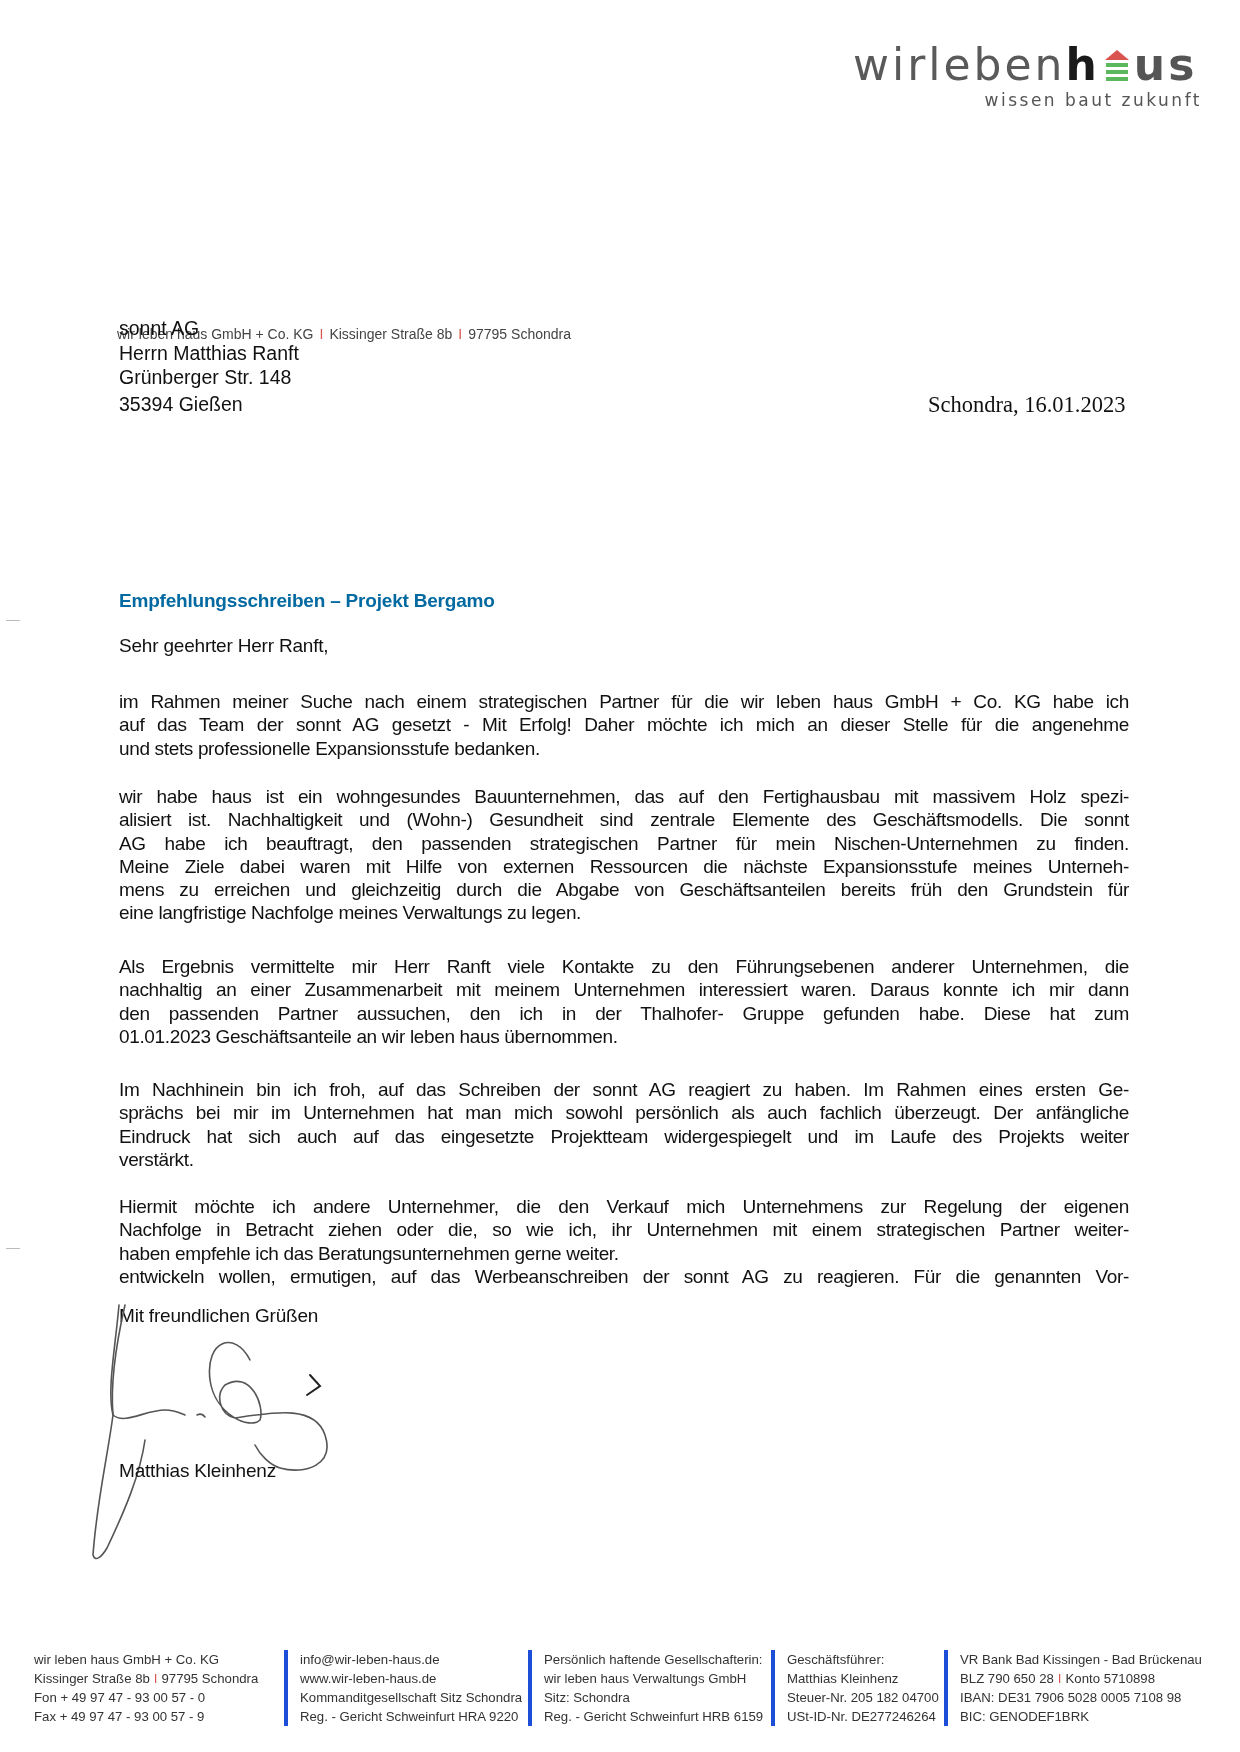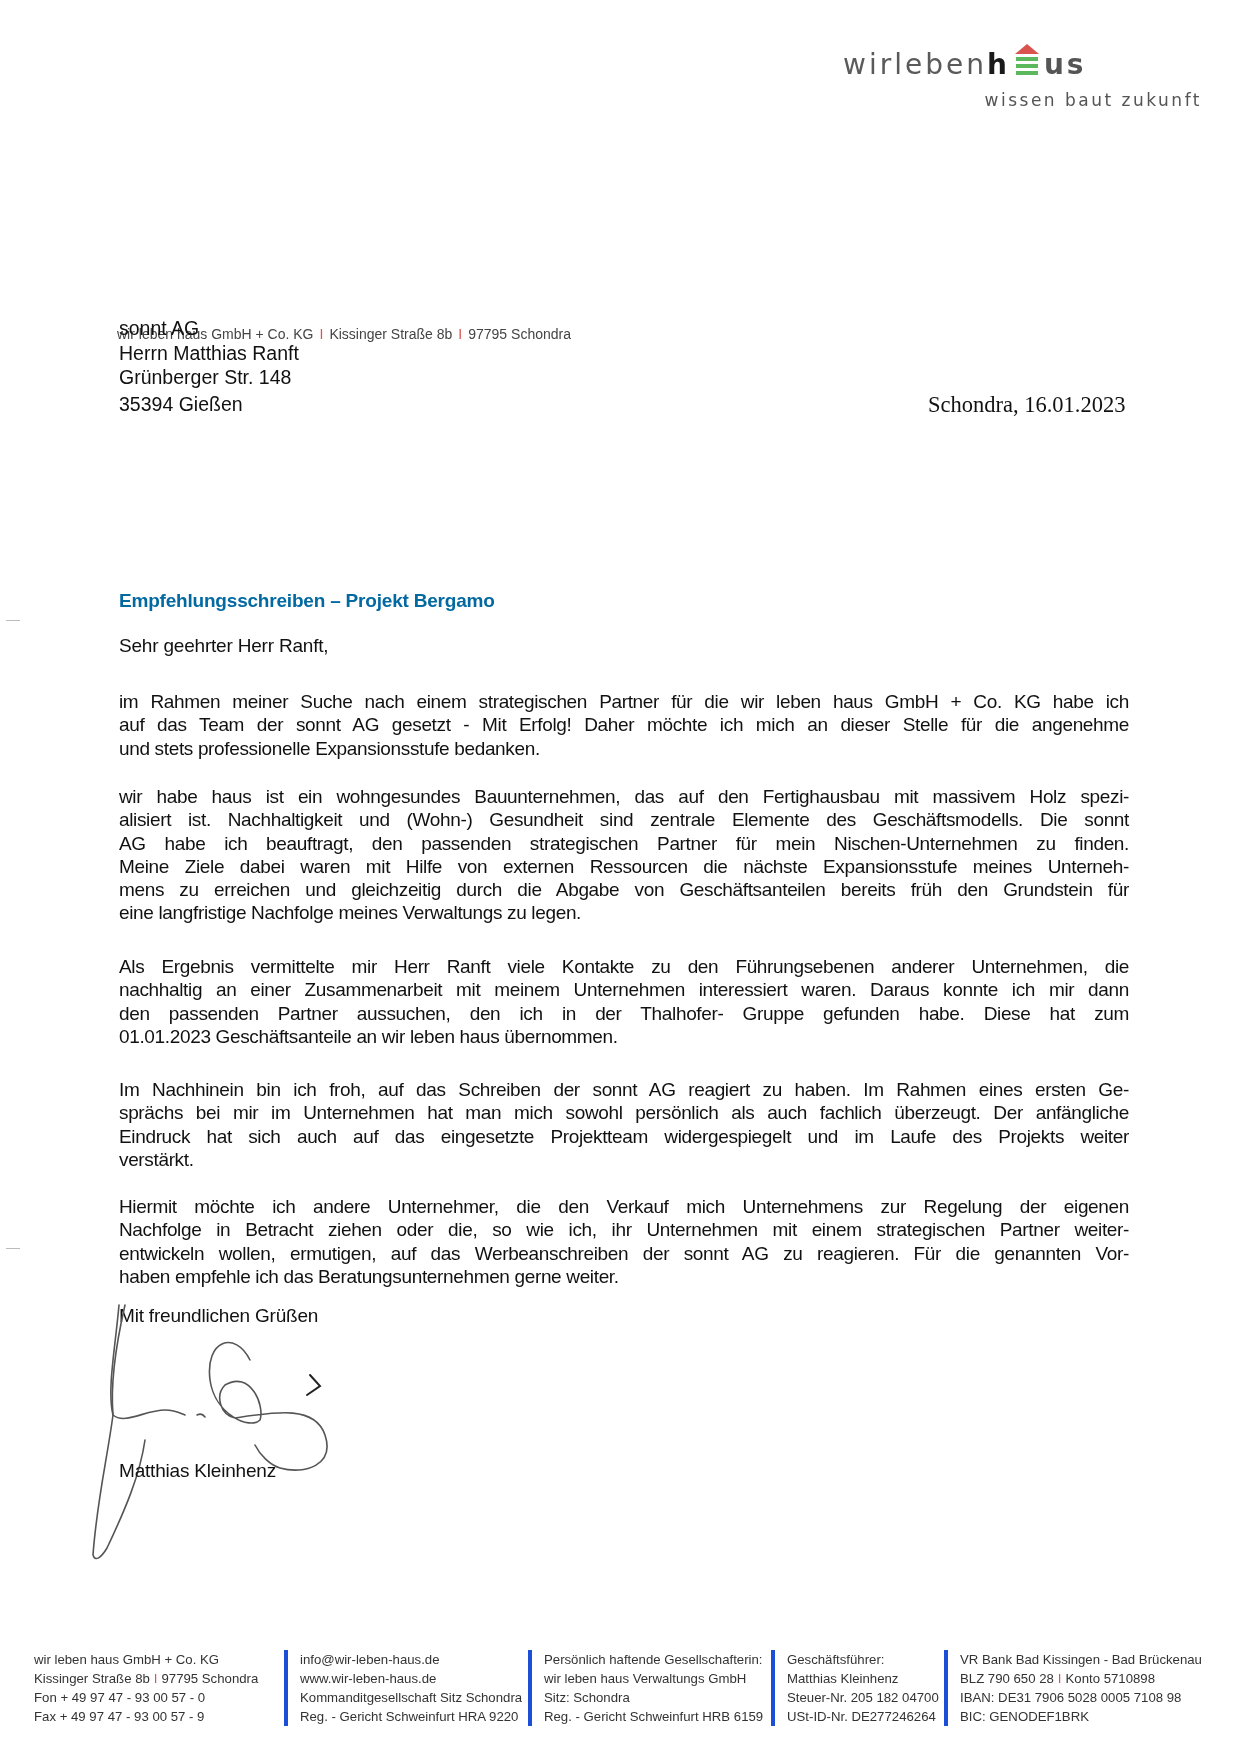--- a/index.html
+++ b/index.html
@@ -1,21 +1,21 @@
 <!DOCTYPE html>
 <html><head>
 <meta charset="utf-8">
 <style>
   html, body { margin: 0; padding: 0; background: #ffffff; }
   body { width: 1240px; height: 1752px; position: relative; overflow: hidden; font-family: "Liberation Sans", sans-serif; color: #111; }
   .abs { position: absolute; }
 
   
   #logo { left: 843px; top: 40px; width: 365px; height: 80px; }
-  #logo .wordmark { position: absolute; left: 0; top: 0; font-family: "DejaVu Sans", sans-serif; font-size: 28px; letter-spacing: 3px; color: #5a5a5a; white-space: nowrap; line-height: 50px; }
+  #logo .wordmark { position: absolute; left: 10px; top: 0; font-family: "DejaVu Sans", sans-serif; font-size: 44px; letter-spacing: 3px; color: #5a5a5a; white-space: nowrap; line-height: 50px; }
   #logo .wordmark b { color: #1a1a1a; font-weight: bold; }
   #logo .wordmark .bold-grey { color: #555; font-weight: bold; }
   #logo .house { display: inline-block; position: relative; width: 30px; height: 34px; vertical-align: -4px; margin: 0 2px; }
   #logo .house .roof { position: absolute; left: 3px; top: 0; width: 0; height: 0; border-left: 12px solid transparent; border-right: 12px solid transparent; border-bottom: 10px solid #d9534f; }
   #logo .house .bar { position: absolute; left: 4px; width: 22px; height: 4px; background: #5cb85c; }
   #logo .tagline { position: absolute; right: 6px; top: 50px; font-family: "DejaVu Sans", sans-serif; font-size: 17px; letter-spacing: 2.5px; color: #555; white-space: nowrap; }
 
   
   #sender-line { left: 117px; top: 286px; font-size: 14px; color: #444; white-space: nowrap; margin-top: 40px; }
   #sender-line .sep { color: #d9534f; margin: 0 6px; }
@@ -105,22 +105,22 @@
 </div>
 <div id="para-4" class="para">
   <span class="line">Im Nachhinein bin ich froh, auf das Schreiben der sonnt AG reagiert zu haben. Im Rahmen eines ersten Ge-</span>
   <span class="line">sprächs bei mir im Unternehmen hat man mich sowohl persönlich als auch fachlich überzeugt. Der anfängliche</span>
   <span class="line">Eindruck hat sich auch auf das eingesetzte Projektteam widergespiegelt und im Laufe des Projekts weiter</span>
   <span class="line last">verstärkt.</span>
 </div>
 <div id="para-5" class="para">
   <span class="line">Hiermit möchte ich andere Unternehmer, die den Verkauf mich Unternehmens zur Regelung der eigenen</span>
   <span class="line">Nachfolge in Betracht ziehen oder die, so wie ich, ihr Unternehmen mit einem strategischen Partner weiter-</span>
+  <span class="line last">haben empfehle ich das Beratungsunternehmen gerne weiter.</span>
   <span class="line">entwickeln wollen, ermutigen, auf das Werbeanschreiben der sonnt AG zu reagieren. Für die genannten Vor-</span>
-  <span class="line last">haben empfehle ich das Beratungsunternehmen gerne weiter.</span>
 </div>
 
 <div id="closing" class="abs">Mit freundlichen Grüßen</div>
 
 <svg id="signature" class="abs" viewBox="0 0 280 280">
   <g fill="none" stroke="#555" stroke-width="1.6" stroke-linecap="round">
     <path d="M40 5 C 32 40, 25 80, 28 115 C 40 125, 60 110, 80 110 C 90 110, 95 113, 100 115"></path>
     <path d="M34 5 C 30 50, 22 90, 28 115 C 22 160, 12 200, 8 255 C 10 262, 16 258, 22 248 C 40 210, 55 175, 60 140"></path>
     <path d="M112 115 C 116 113, 118 114, 120 117"></path>
     <path d="M165 60 C 150 30, 120 40, 125 80 C 130 115, 165 130, 175 120 C 180 105, 165 70, 140 85 C 130 95, 135 115, 150 118 C 190 112, 230 105, 240 135 C 250 165, 220 175, 195 168 C 185 165, 175 155, 170 145"></path>

